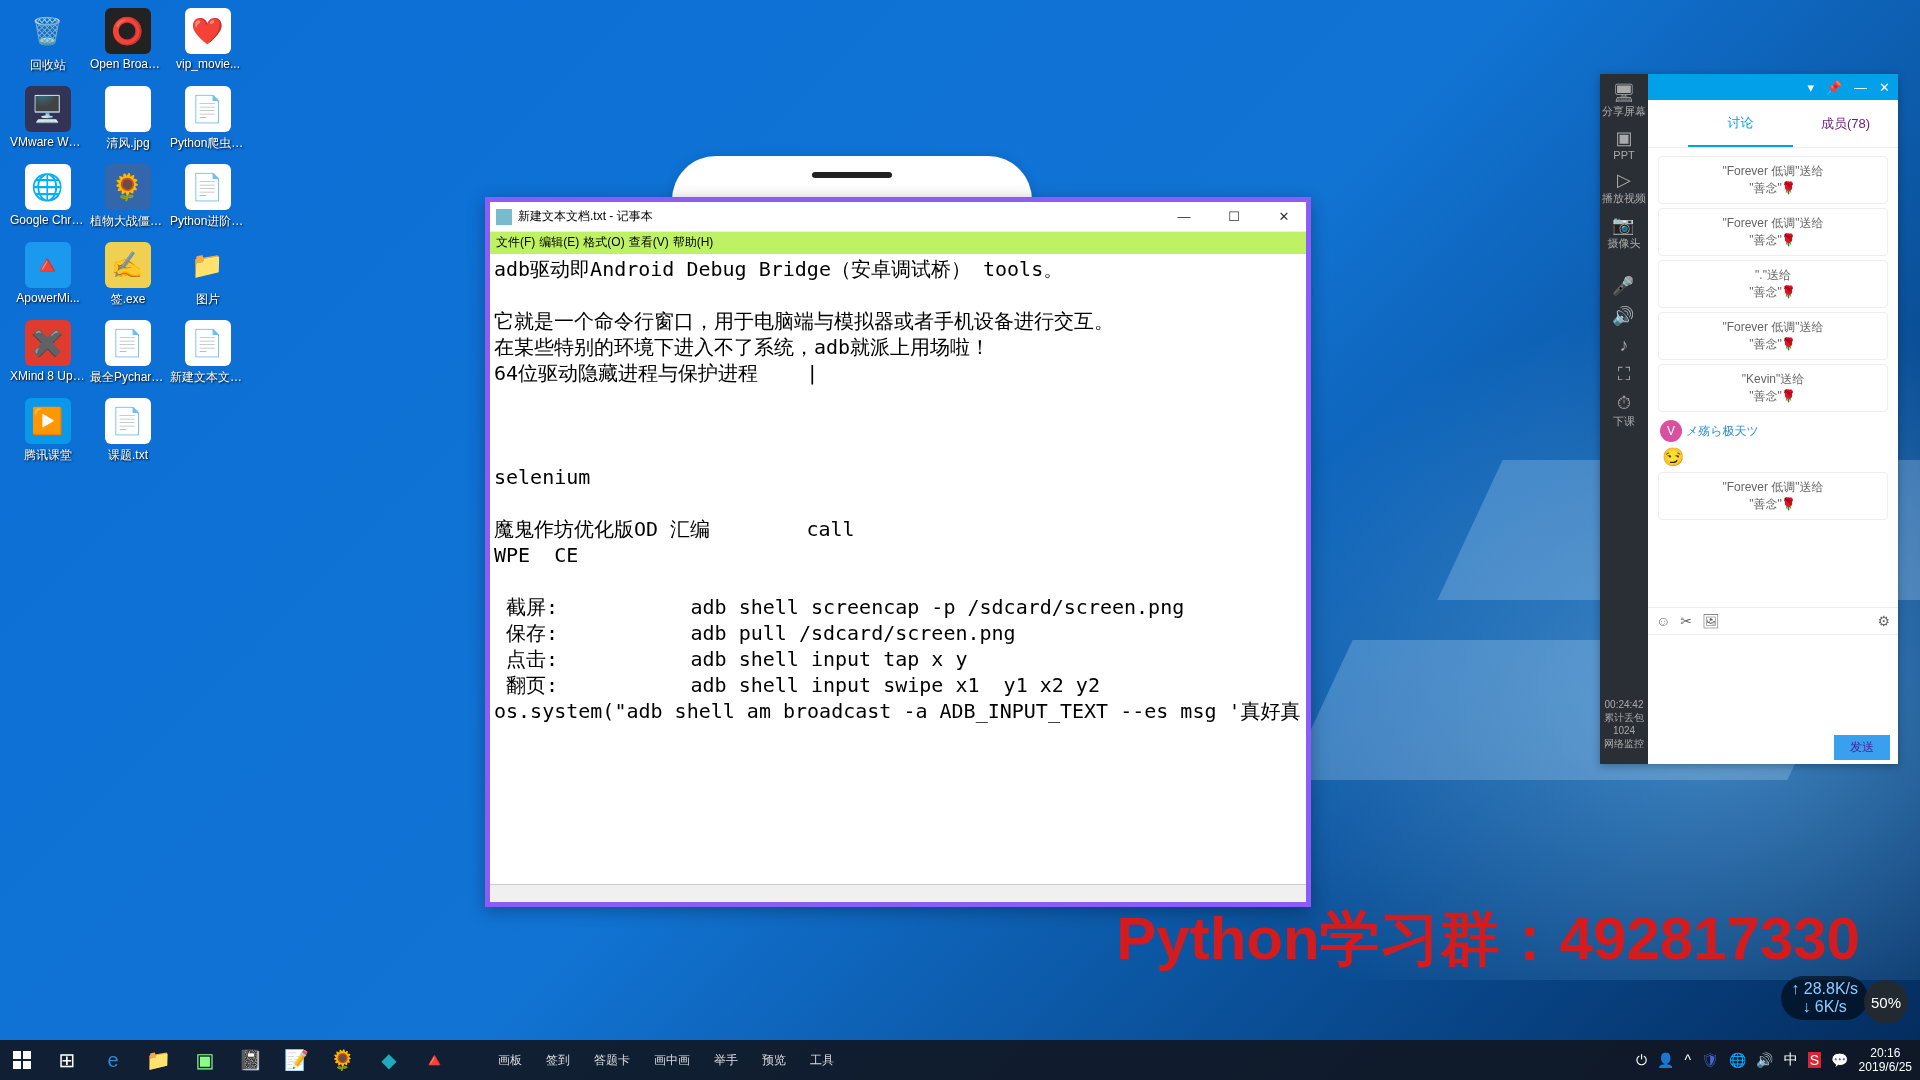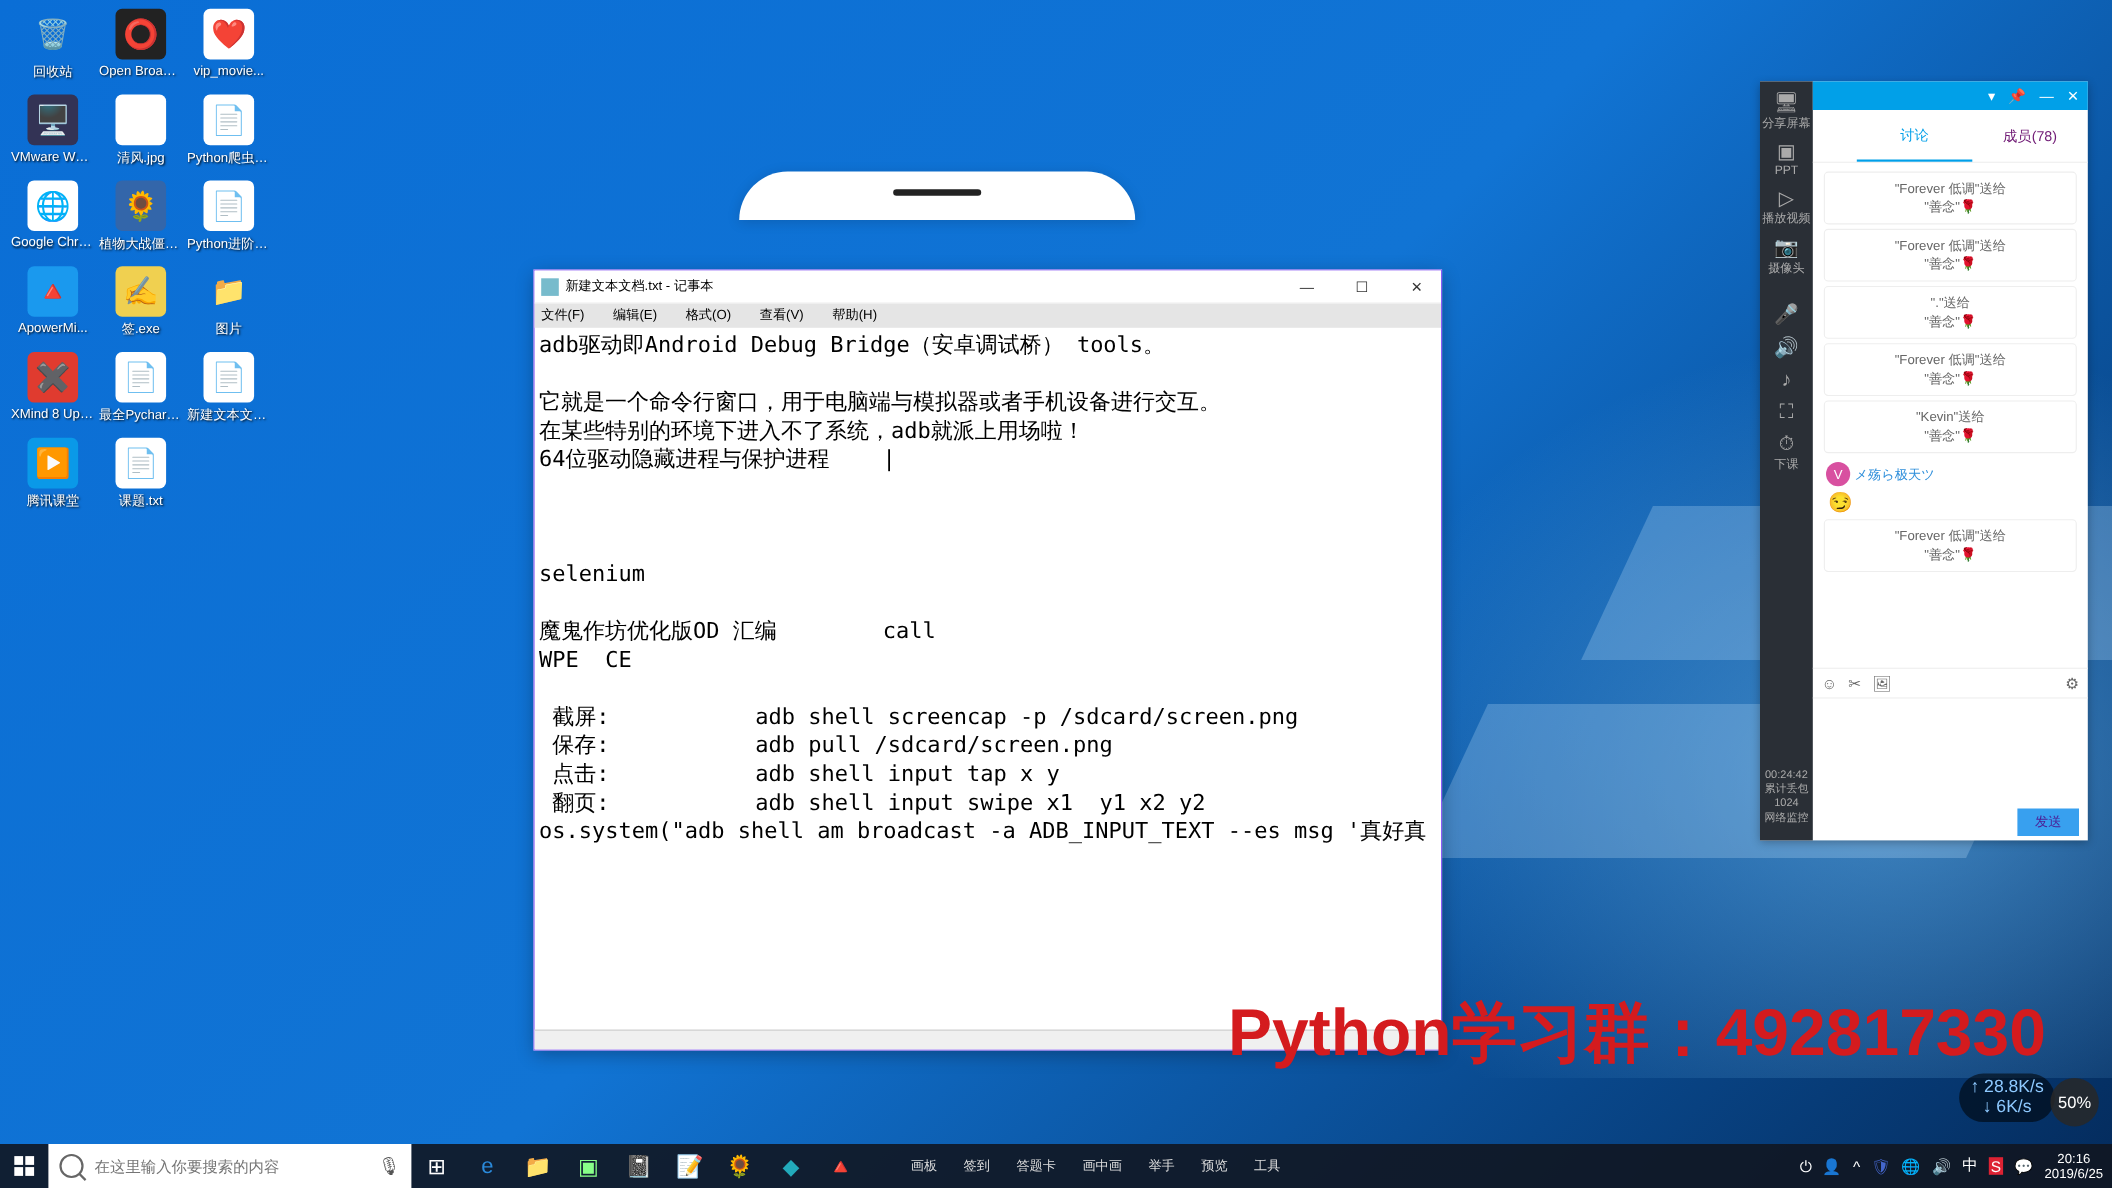--- a/index.html
+++ b/index.html
@@ -25,29 +25,29 @@
 .d-icon { width: 76px; text-align: center; cursor: pointer; color: #fff; font-size: 12px; }
 .d-icon .glyph {
   width: 46px; height: 46px; margin: 0 auto 3px; border-radius: 6px;
   display: flex; align-items: center; justify-content: center; font-size: 26px;
 }
 .d-icon .lbl { text-shadow: 1px 1px 2px #000; white-space: nowrap; overflow: hidden; text-overflow: ellipsis; display:block; font-size:12px;}
 
 
 .notepad {
   position: absolute; left: 485px; top: 197px; width: 826px; height: 710px;
-  background: #fff; border: 1px solid #8b5cf6; box-shadow: 0 4px 16px rgba(0,0,0,0.3);
-  display: flex; flex-direction: column; margin-top: 48px;
+  background: #fff; border: 5px solid #8b5cf6; box-shadow: 0 4px 16px rgba(0,0,0,0.3);
+  display: flex; flex-direction: column;
 }
 .np-title { height: 30px; background: #fff; border-bottom: 1px solid #eee;
   display: flex; align-items: center; padding: 0 6px; font-size: 12px; }
 .np-title .file-ico { width:16px; height:16px; background:#7bc; margin-right:6px; display:inline-block; }
 .np-title .controls { margin-left:auto; display:flex; gap: 18px; }
 .np-title .controls span { width:32px; text-align:center; cursor:pointer; font-size:13px; color:#333; }
-.np-menu { height: 22px; display:flex; gap:26px; padding: 2px 6px; font-size:12px; background:#e5e5e5; }
+.np-menu { height: 22px; display:flex; gap:4px; padding: 2px 6px; font-size:12px; background:#bef264; }
 .np-menu span { cursor:pointer; }
 .np-body { flex:1; padding: 2px 4px; font-family: "SimSun", monospace; font-size:20px;
   white-space: pre; overflow:auto; line-height:1.3; }
 .np-scroll-x { height:18px; background:#f0f0f0; border-top:1px solid #ccc; }
 
 
 .phone-peek { position:absolute; left: 672px; top: 156px; width: 360px; height: 44px;
   background: #fff; border-radius: 46px 46px 0 0; box-shadow: 0 2px 12px rgba(0,0,0,0.15);}
 .phone-peek .notch { width: 80px; height:6px; background:#222; border-radius:3px; margin: 16px auto 0;}
 
@@ -337,25 +337,20 @@
 
 <div class="taskbar">
   <div class="tb-start">
     <div class="win-logo">
       <span></span>
         <span></span>
         <span></span>
         <span></span>
     </div>
   </div>
-  <div class="tb-search">
-    <span class="s-ico"></span>
-    <input placeholder="在这里输入你要搜索的内容" style="">
-    <span class="mic">🎙</span>
-  </div>
   <div class="tb-tasks">
     <div class="tk">⊞</div>
     <div class="tk" style="color:#2a8adb">e</div>
     <div class="tk">📁</div>
     <div class="tk" style="color:#8f8">▣</div>
     <div class="tk" style="color:#9c5">📓</div>
     <div class="tk">📝</div>
     <div class="tk">🌻</div>
     <div class="tk" style="color:#2ab">◆</div>
     <div class="tk" style="color:#1a99ee">🔺</div>

